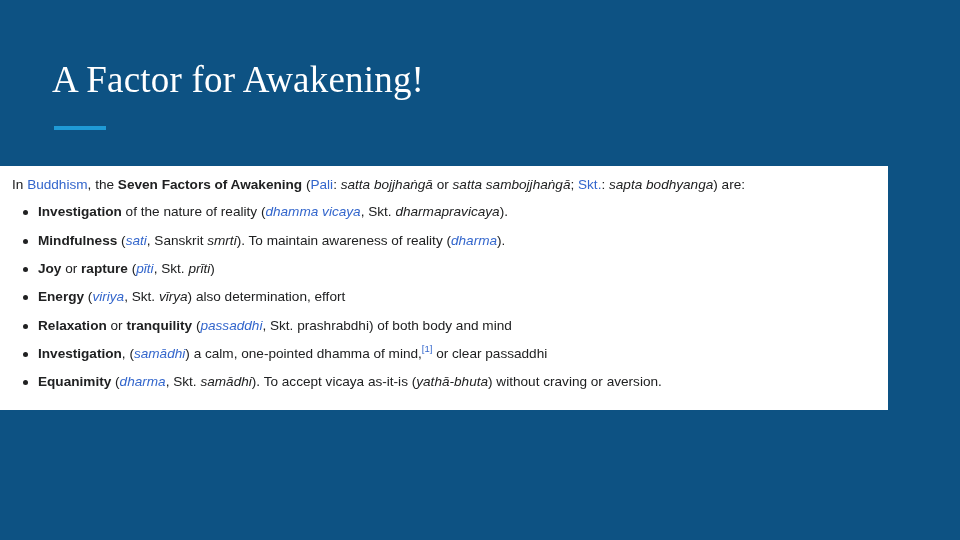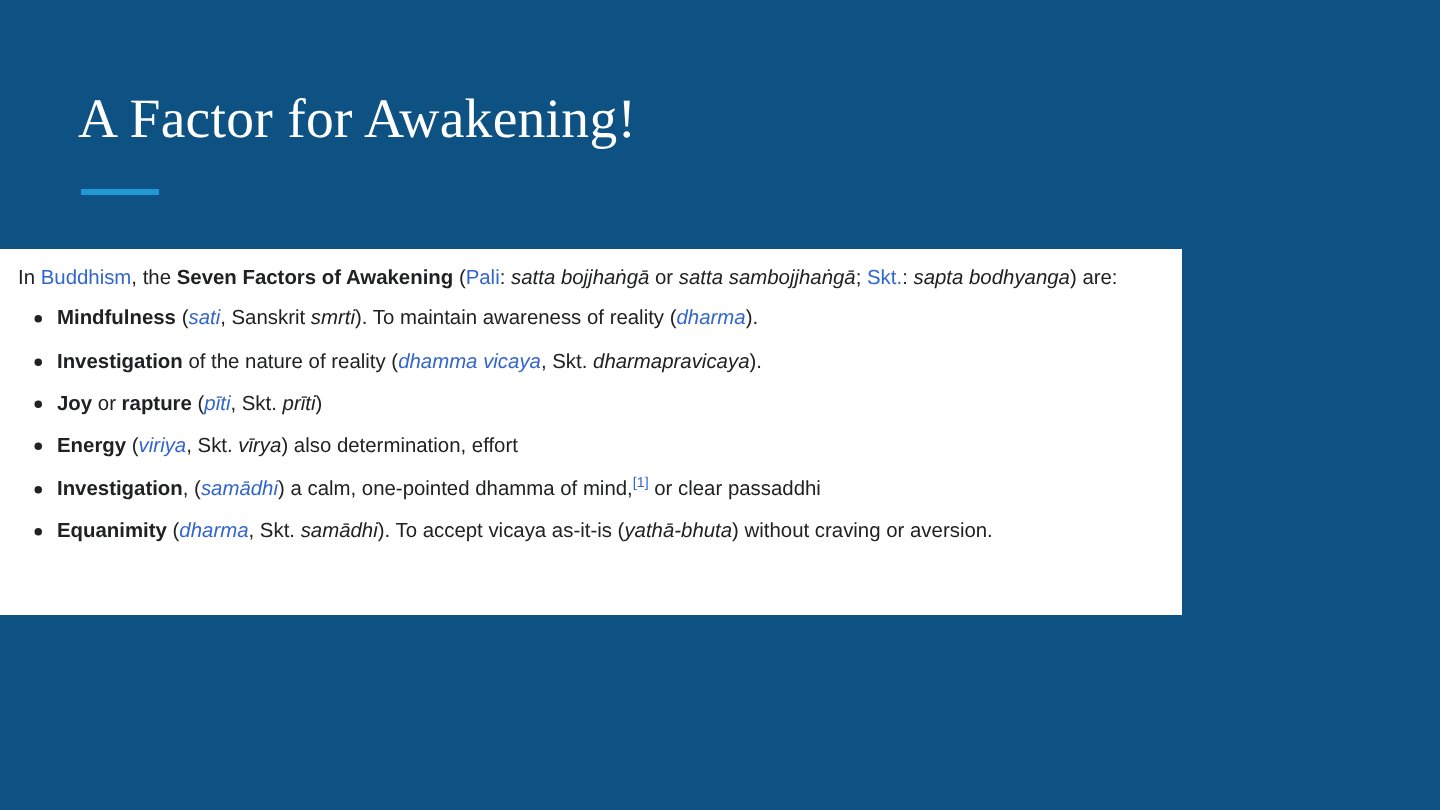--- a/index.html
+++ b/index.html
@@ -35,21 +35,21 @@
     left: 54px;
     top: 126px;
     width: 52px;
     height: 4px;
     background: #1f9ad6;
   }
   .content-card {
     position: absolute;
     left: 0;
     top: 166px;
-    width: 788px;
+    width: 888px;
     height: 244px;
     background: #ffffff;
   }
   .wiki {
     position: absolute;
     left: 12px;
     top: 10px;
     width: 940px;
     color: #202122;
     font-size: 13.6px;
@@ -105,35 +105,38 @@
   <div class="content-card">
     <div class="wiki">
 
       <p class="lead">
         <span>In </span><span class="lnk">Buddhism</span><span>, the </span><span class="bd">Seven Factors of Awakening</span><span> (</span><span class="lnk">Pali</span><span>: </span><span class="it">satta bojjhaṅgā</span><span> or </span><span class="it">satta sambojjhaṅgā</span><span>; </span><span class="lnk">Skt.</span><span>: </span><span class="it">sapta bodhyanga</span><span>) are:</span>
       </p>
 
       <ul class="bullets">
 
         <li>
-          <span class="bd">Mindfulness</span><span> (</span><span class="it lnk">sati</span><span>, Sanskrit </span><span class="it">smrti</span><span>). To maintain awareness of reality (</span><span class="it lnk">dharma</span><span>).</span>
+          <span class="bd">Investigation</span><span> of the nature of reality (</span><span class="it lnk">dhamma vicaya</span><span>, Skt. </span><span class="it">dharmapravicaya</span><span>).</span>
         </li>
 
         <li>
-          <span class="bd">Investigation</span><span> of the nature of reality (</span><span class="it lnk">dhamma vicaya</span><span>, Skt. </span><span class="it">dharmapravicaya</span><span>).</span>
+          <span class="bd">Mindfulness</span><span> (</span><span class="it lnk">sati</span><span>, Sanskrit </span><span class="it">smrti</span><span>). To maintain awareness of reality (</span><span class="it lnk">dharma</span><span>).</span>
         </li>
 
         <li>
           <span class="bd">Joy</span><span> or </span><span class="bd">rapture</span><span> (</span><span class="it lnk">pīti</span><span>, Skt. </span><span class="it">prīti</span><span>)</span>
         </li>
 
         <li>
           <span class="bd">Energy</span><span> (</span><span class="it lnk">viriya</span><span>, Skt. </span><span class="it">vīrya</span><span>) also determination, effort</span>
         </li>
 
+        <li>
+          <span class="bd">Relaxation</span><span> or </span><span class="bd">tranquility</span><span> (</span><span class="it lnk">passaddhi</span><span>, Skt. prashrabdhi</span><span>) of both body and mind</span>
+        </li>
 
         <li>
           <span class="bd">Investigation</span><span>, (</span><span class="it lnk">samādhi</span><span>) a calm, one-pointed dhamma of mind,</span><sup class="ref"><span class="lnk">[1]</span></sup><span> or clear passaddhi</span>
         </li>
 
         <li>
           <span class="bd">Equanimity</span><span> (</span><span class="it lnk">dharma</span><span>, Skt. </span><span class="it">samādhi</span><span>). To accept vicaya as-it-is (</span><span class="it">yathā-bhuta</span><span>) without craving or aversion.</span>
         </li>
 
       </ul>

